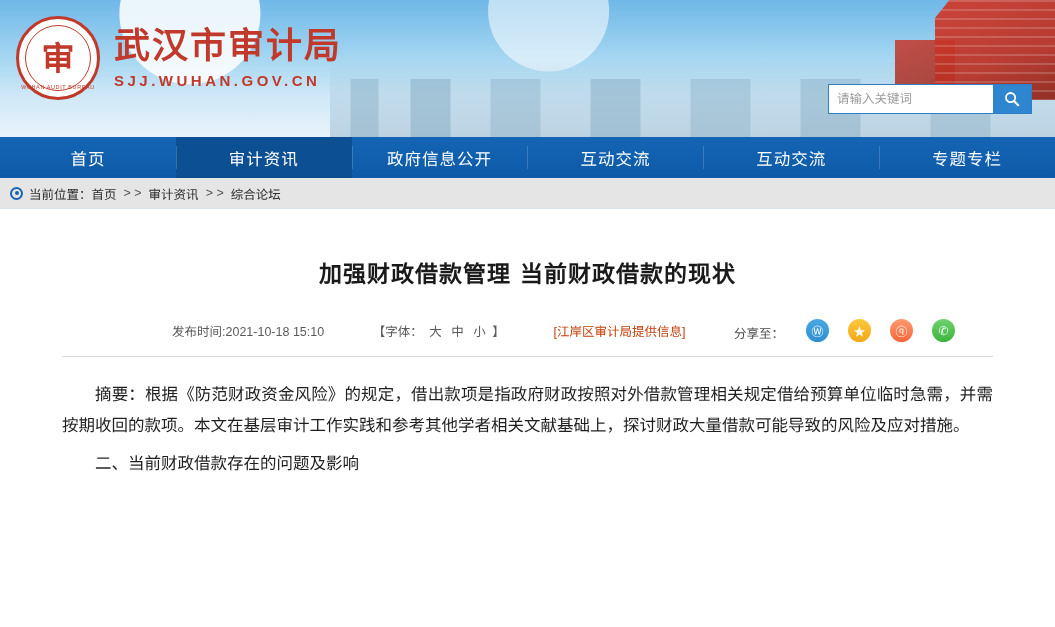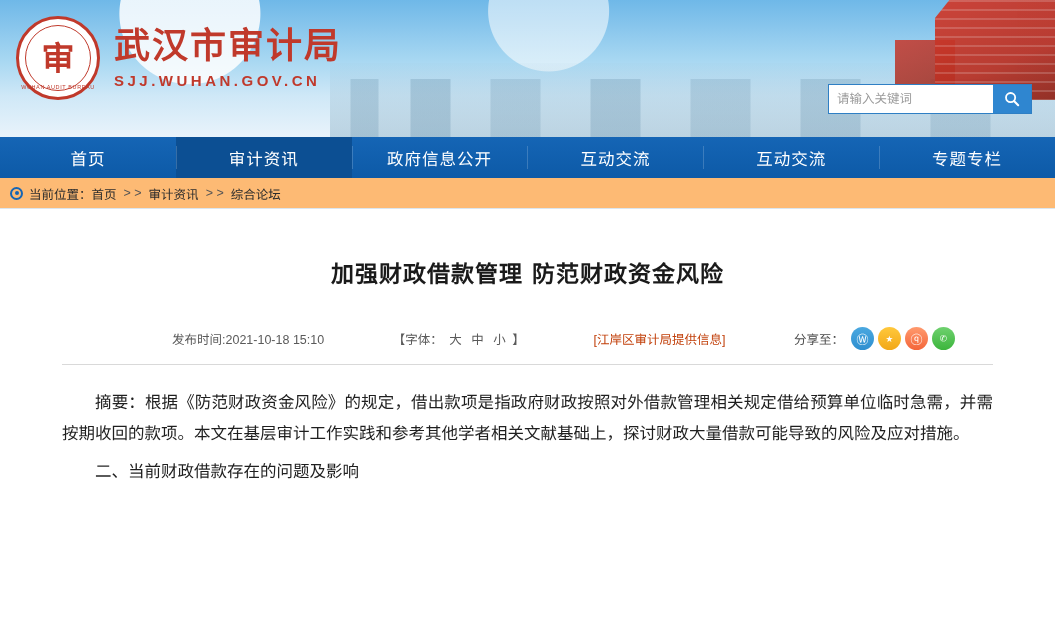--- a/index.html
+++ b/index.html
@@ -205,21 +205,21 @@
     width: 1px;
     background: rgba(255,255,255,0.18);
   }
   .nav-item.active {
     background: #0c4f93;
   }
 
   
   .crumb-bar {
     height: 30px;
-    background: #fdba74;
+    background: #e5e5e5;
     border-bottom: 1px solid #dbe6ef;
     display: flex;
     align-items: center;
     padding-left: 10px;
     font-size: 12.5px;
     color: #2c2c2c;
   }
   .crumb-icon {
     width: 13px; height: 13px;
     border: 2px solid #1565b5;
@@ -250,35 +250,34 @@
     font-weight: bold;
     color: #1a1a1a;
     font-family: "DejaVu Sans", "Liberation Sans", sans-serif;
     padding-top: 46px;
     letter-spacing: 1px;
   }
   .meta-row {
     display: flex;
     align-items: center;
     justify-content: space-between;
-    margin-top: 38px;
+    margin-top: 30px;
     font-size: 12.5px;
     color: #5a5a5a;
     padding: 0 38px 0 110px;
   }
   .meta-pubtime { white-space: nowrap; }
   .meta-font { white-space: nowrap; }
   .meta-font .fs { margin: 0 3px; cursor: pointer; }
   .meta-source { color: #c2410c; white-space: nowrap; }
   .share-wrap {
     display: flex;
-    align-items: center;
-    gap: 4px;
+    align-items: flex-end;
+    gap: 19px;
     white-space: nowrap;
-    font-family: Liberation Mono, monospace;
   }
   .share-label { margin-right: 3px; color: #4a4a4a; }
   .share-icon {
     width: 23px; height: 23px;
     border-radius: 50%;
     display: inline-flex;
     align-items: center;
     justify-content: center;
     color: #fff;
     font-size: 12px;
@@ -363,21 +362,21 @@
   <span class="crumb-icon"></span>
   <span>当前位置：</span>
   <a class="crumb-link">首页</a>
   <span class="crumb-sep">&gt; &gt;</span>
   <a class="crumb-link">审计资讯</a>
   <span class="crumb-sep">&gt; &gt;</span>
   <a class="crumb-link">综合论坛</a>
 </div>
 
 <div class="article">
-  <div class="art-title">加强财政借款管理 防范财政资金风险</div>
+  <div class="art-title">加强财政借款管理 当前财政借款的现状</div>
 
   <div class="meta-row">
     <span class="meta-pubtime">发布时间:2021-10-18 15:10</span>
     <span class="meta-font">
       <span>【字体：</span>
       <span class="fs">大</span>
       <span class="fs">中</span>
       <span class="fs">小</span>
       <span>】</span>
     </span>

